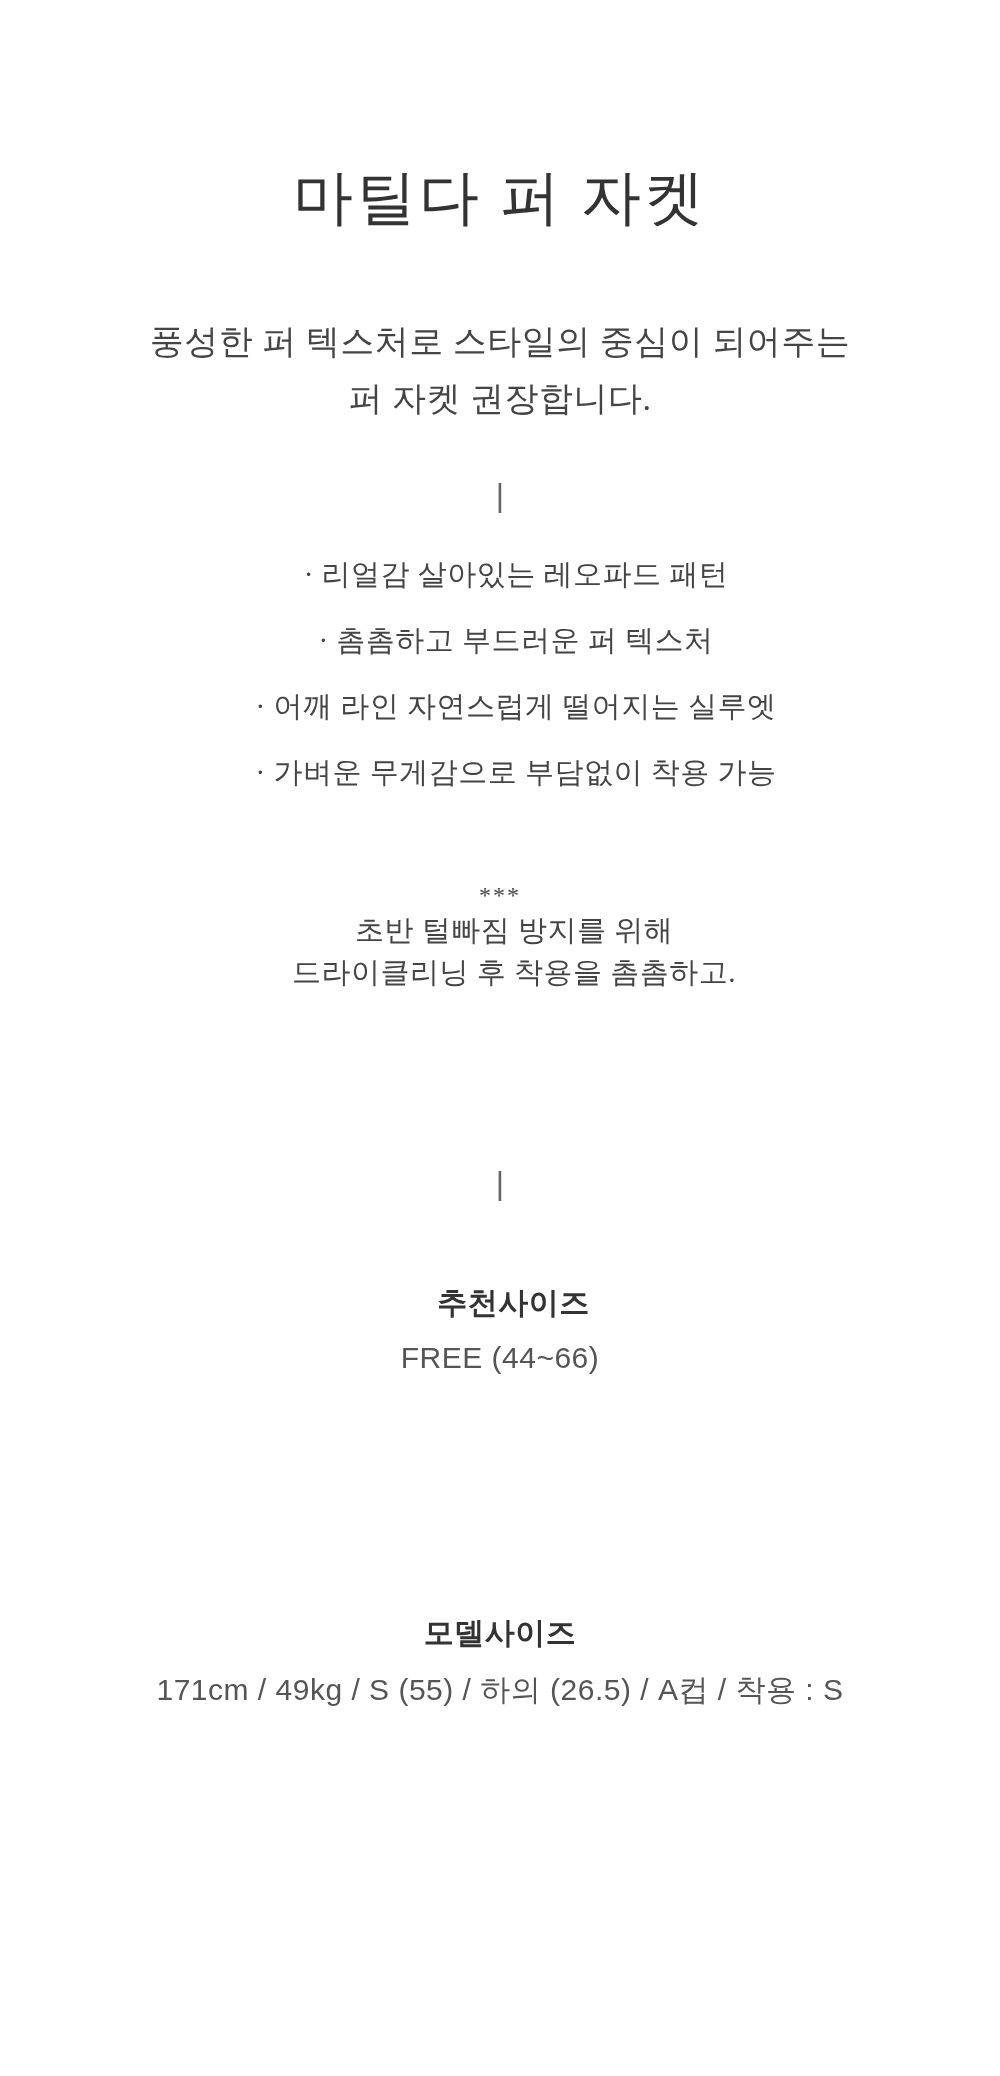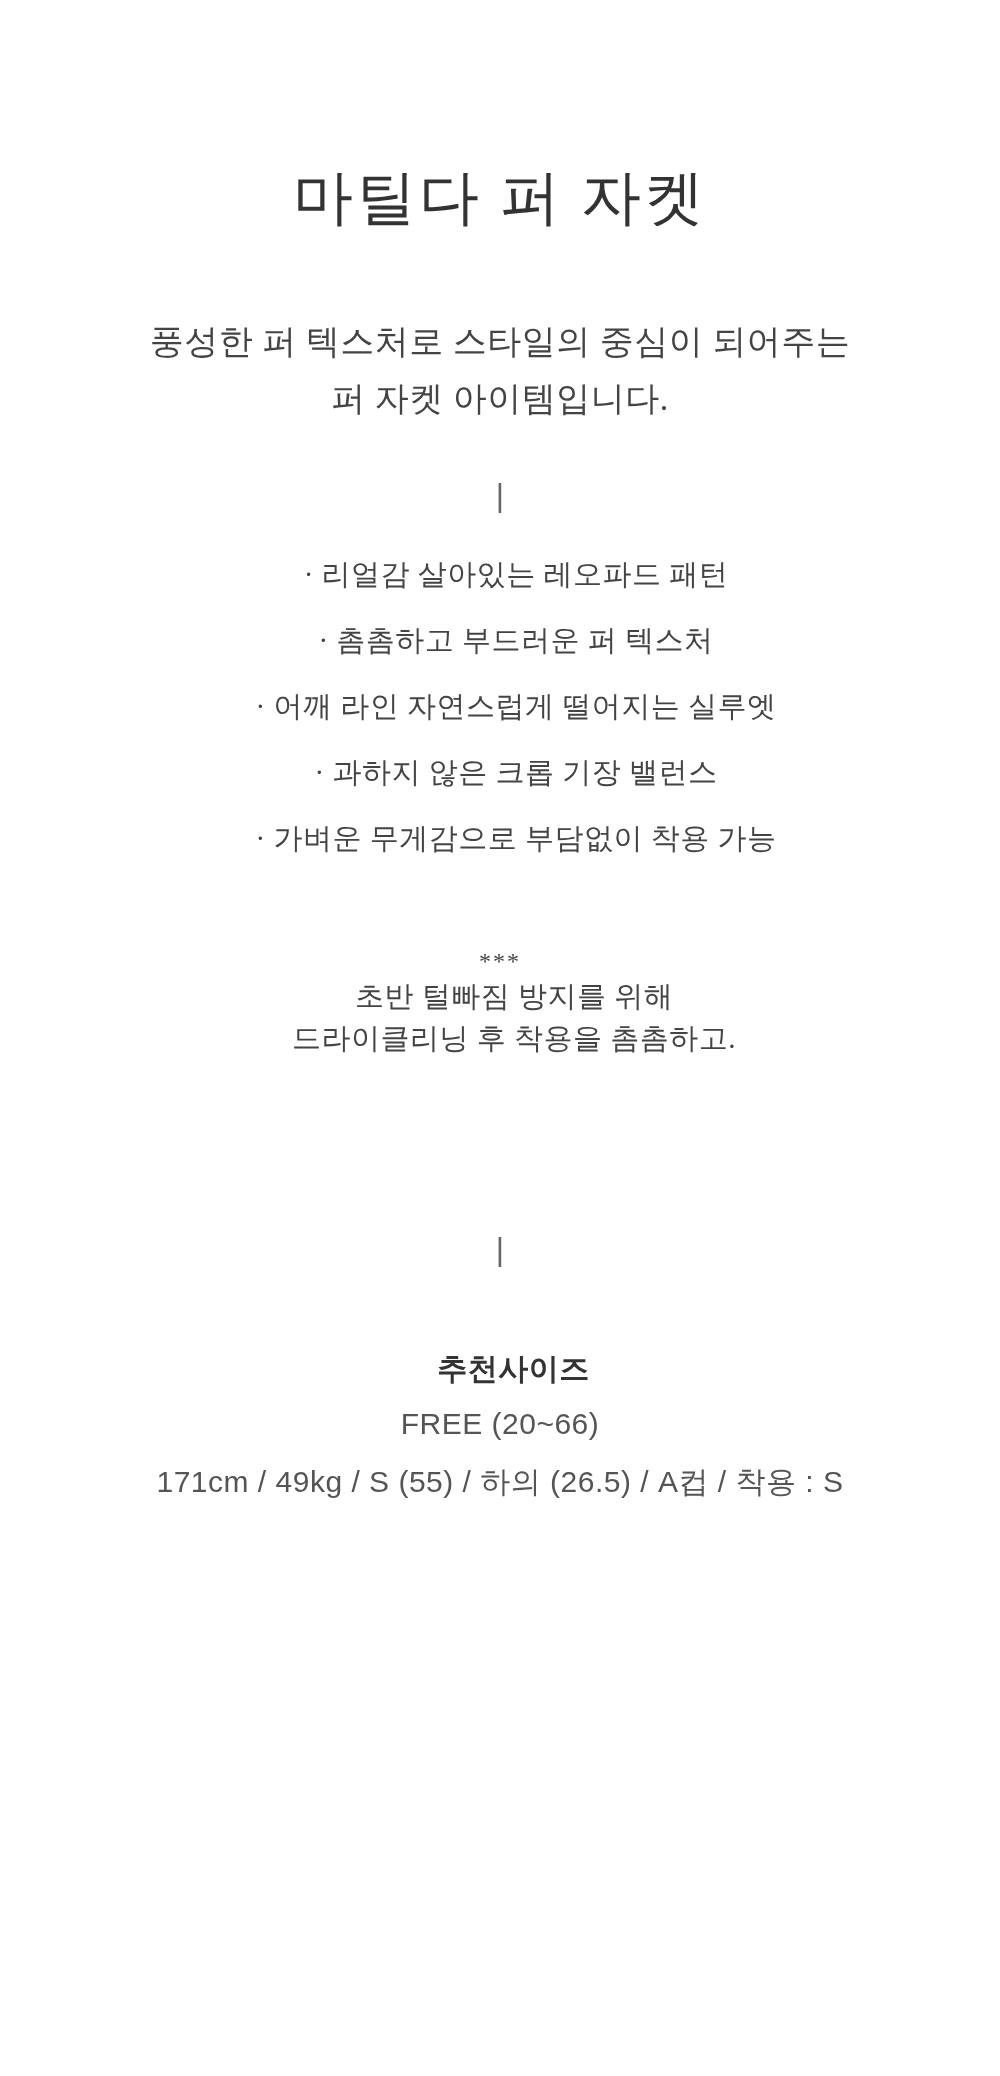--- a/index.html
+++ b/index.html
@@ -97,39 +97,39 @@
 </style>
 </head>
 <body>
 
 <div class="page">
 
   <h1 class="product-title">마틸다 퍼 자켓</h1>
 
   <div class="intro">
     <div>풍성한 퍼 텍스처로 스타일의 중심이 되어주는</div>
-    <div>퍼 자켓 아이템입니다.</div>
+    <div>퍼 자켓 권장합니다.</div>
   </div>
 
   <div class="divider top">|</div>
 
   <ul class="feature-list">
     <li class="feature-item">· 리얼감 살아있는 레오파드 패턴</li>
     <li class="feature-item">· 촘촘하고 부드러운 퍼 텍스처</li>
     <li class="feature-item">· 어깨 라인 자연스럽게 떨어지는 실루엣</li>
-    <li class="feature-item">· 과하지 않은 크롭 기장 밸런스</li>
     <li class="feature-item">· 가벼운 무게감으로 부담없이 착용 가능</li>
   </ul>
 
   <div class="care-note">
     <div class="care-marker">***</div>
     <div class="care-line">초반 털빠짐 방지를 위해</div>
     <div class="care-line">드라이클리닝 후 착용을 촘촘하고.</div>
   </div>
 
   <div class="divider mid">|</div>
 
   <h2 class="size-label recommended">추천사이즈</h2>
-  <p class="size-value recommended">FREE (20~66)</p>
+  <p class="size-value recommended">FREE (44~66)</p>
 
+  <h2 class="size-label model">모델사이즈</h2>
   <p class="size-value model">171cm / 49kg / S (55) / 하의 (26.5) / A컵 / 착용 : S</p>
 
 </div>
 
 </body></html>

